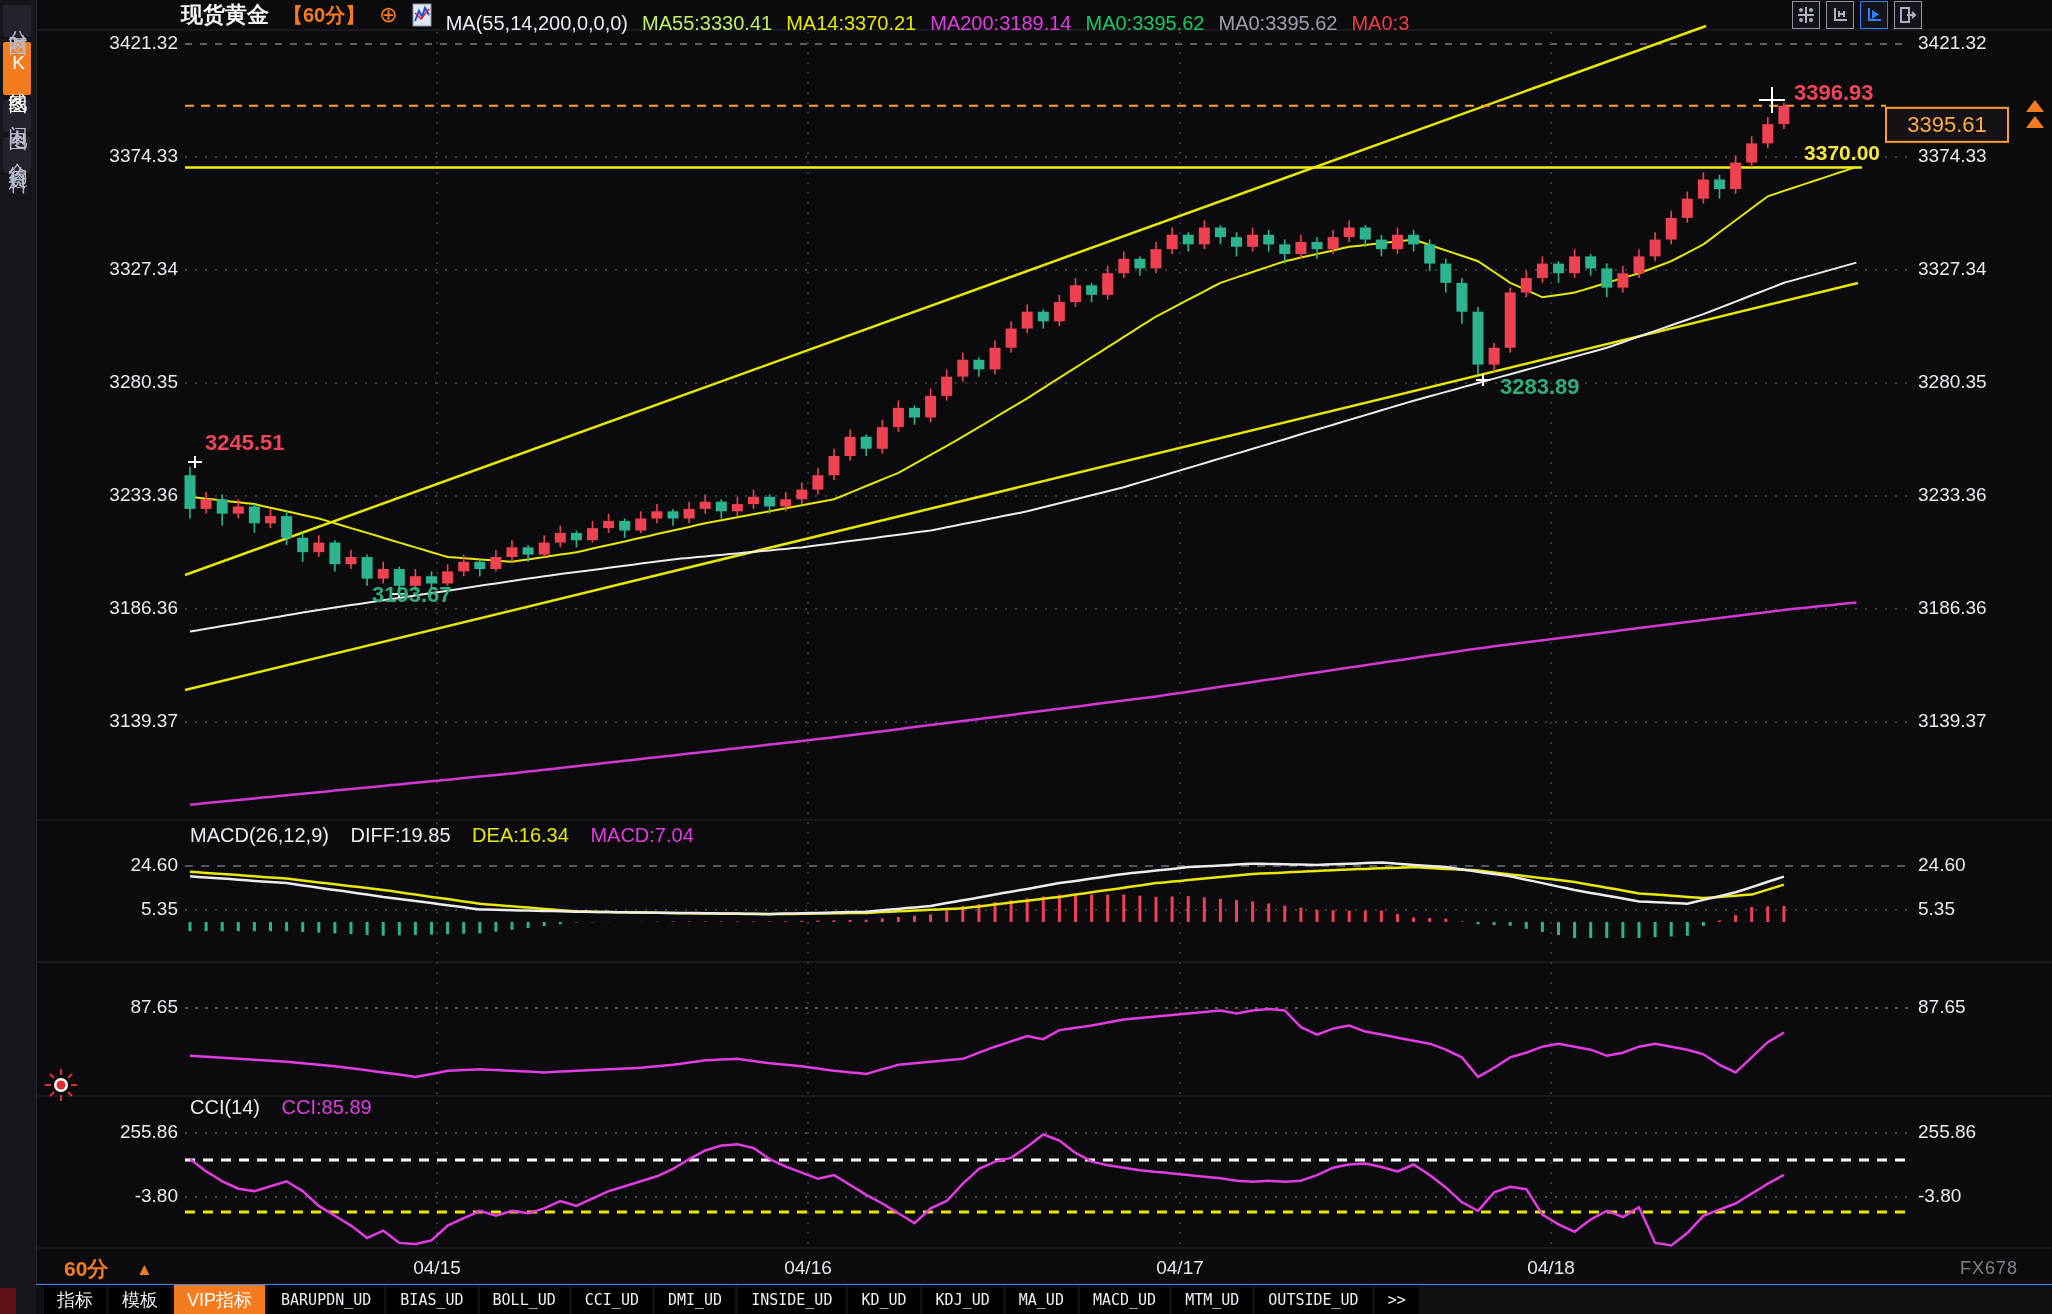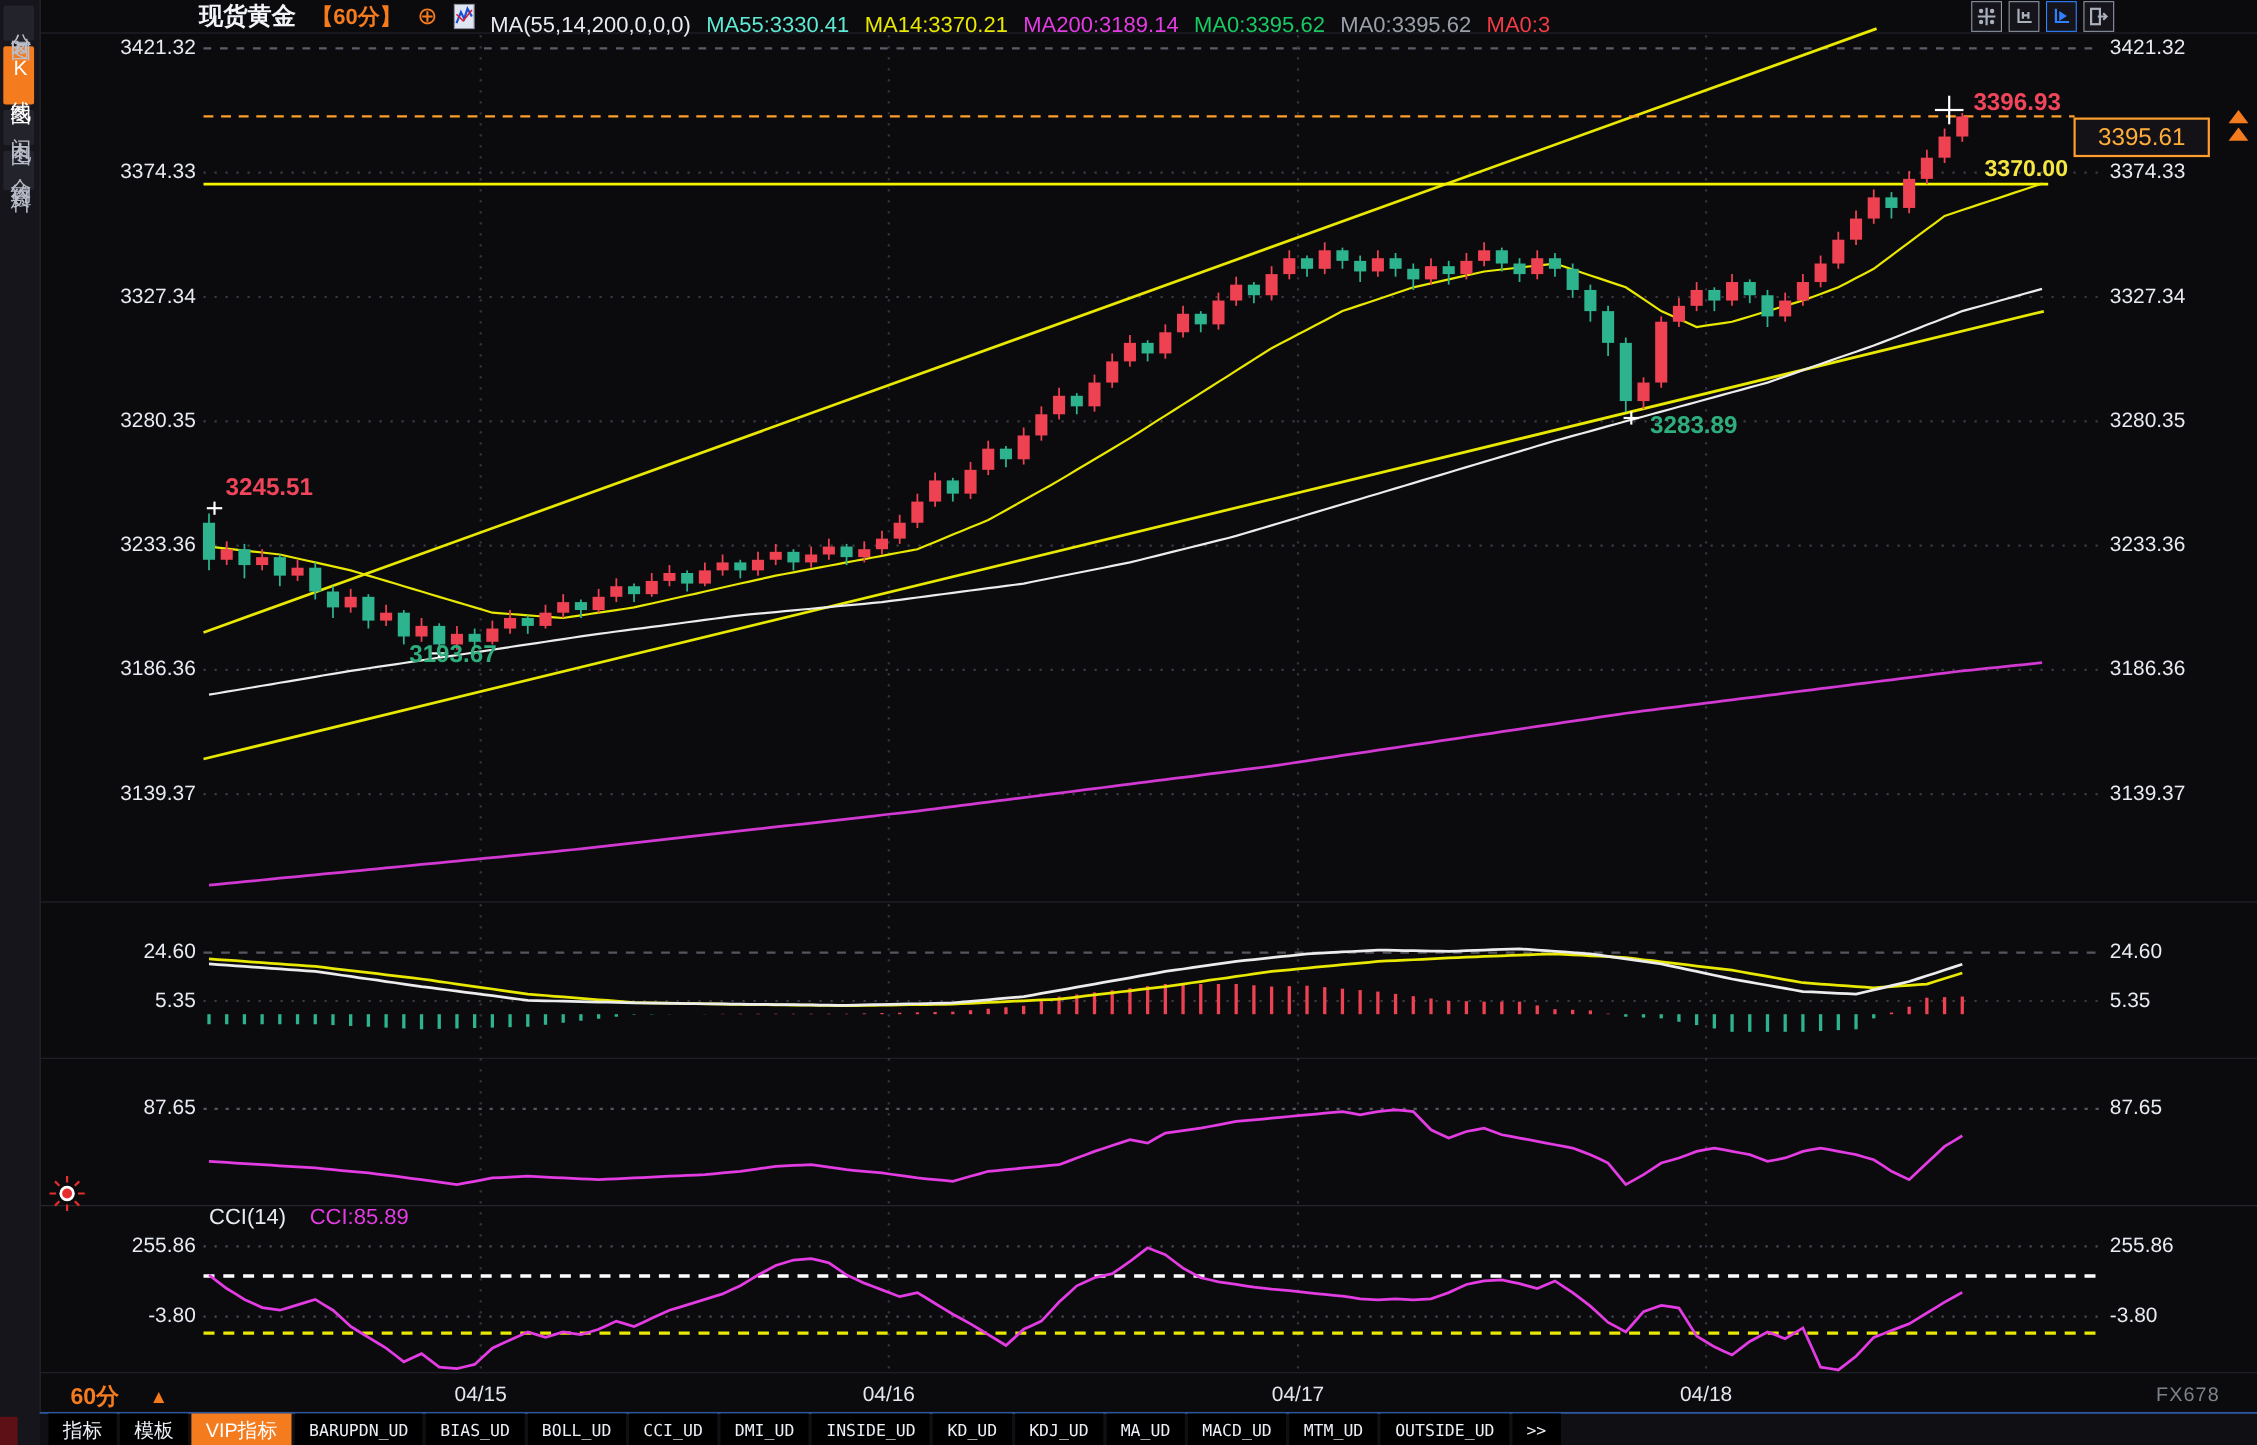--- a/index.html
+++ b/index.html
@@ -449,21 +449,21 @@
   <span class="plus">⊕</span>
   <span class="thumb">
     <svg width="20" height="24">
           <rect x="1" y="1" width="18" height="22" fill="#dfe6f2" stroke="#8d93a0"></rect>
     <polyline points="3,18 7,8 10,14 13,5 17,12" fill="none" stroke="#1b4fd8" stroke-width="2"></polyline>
     <polyline points="3,10 9,16 17,6" fill="none" stroke="#d81b2c" stroke-width="1.4"></polyline>
         </svg>
   </span>
   <span class="hdr-row" id="ma-labels">
         <span class="ma-item" style="color: rgb(232, 236, 242);">MA(55,14,200,0,0,0)</span>
-        <span class="ma-item" style="color: #5eead4;">MA55:3330.41</span>
+        <span class="ma-item" style="color: #bef264;">MA55:3330.41</span>
         <span class="ma-item" style="color: rgb(232, 232, 0);">MA14:3370.21</span>
         <span class="ma-item" style="color: rgb(226, 60, 226);">MA200:3189.14</span>
         <span class="ma-item" style="color: rgb(24, 201, 100);">MA0:3395.62</span>
         <span class="ma-item" style="color: rgb(154, 160, 170);">MA0:3395.62</span>
         <span class="ma-item" style="color: rgb(242, 60, 70);">MA0:3</span>
       </span>
   <span class="win-icons" id="win-icons">
         <span class="win-ic">
           <svg width="18" height="18">
             <g stroke="#aab0bc" stroke-width="2">
@@ -493,20 +493,26 @@
         <span class="win-ic">
           <svg width="18" height="18">
             <rect x="2" y="2" width="8" height="14" fill="none" stroke="#aab0bc" stroke-width="2"></rect>
             <line x1="8" y1="9" x2="16" y2="9" stroke="#aab0bc" stroke-width="2"></line>
             <polyline points="13,6 16,9 13,12" fill="none" stroke="#aab0bc" stroke-width="2"></polyline>
           </svg>
         </span>
       </span>
 </div>
 
+<div class="ind-header" style="left:190px;top:824px;">
+  <span class="c-white">MACD(26,12,9)</span>
+  <span class="c-white">DIFF:19.85</span>
+  <span class="c-yellow">DEA:16.34</span>
+  <span class="c-magenta">MACD:7.04</span>
+</div>
 <div class="ind-header" style="left:190px;top:1096px;">
   <span class="c-white">CCI(14)</span>
   <span class="c-magenta">CCI:85.89</span>
 </div>
 
 <div class="alarm">
   <svg width="38" height="38">
     <g stroke="#e52d2d" stroke-width="2">
       <line x1="19" y1="3" x2="19" y2="9"></line>
           <line x1="19" y1="29" x2="19" y2="35"></line>

